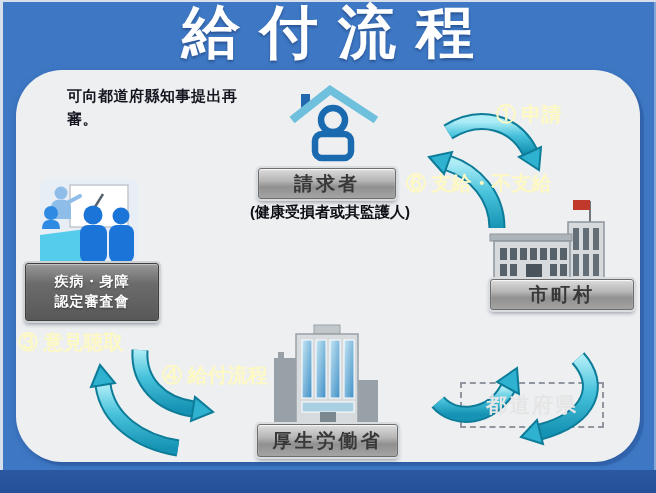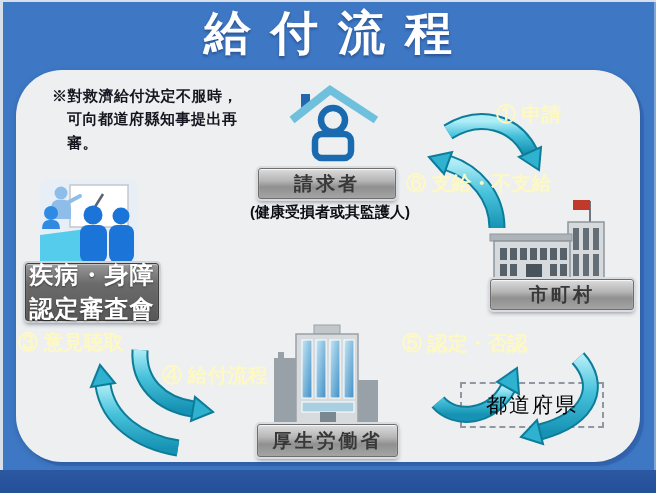--- a/index.html
+++ b/index.html
@@ -6,21 +6,21 @@
   .stage{
     position:relative;width:656px;height:493px;overflow:hidden;
     background:#3E78C4;
     font-family:"Liberation Sans",sans-serif;
     box-shadow:inset 0 2px 0 #d7dfea, inset 3px 0 0 #d7dfea,
                inset -2px 0 0 rgba(210,225,245,.45), inset 0 -2px 0 rgba(10,25,70,.5);
   }
   .abs{position:absolute;}
   .title{
     left:0;top:0;width:656px;height:66px;display:flex;align-items:center;justify-content:center;
-    color:#fff;font-size:47px;font-weight:900;letter-spacing:20px;padding-left:20px;box-sizing:border-box;
+    color:#fff;font-size:58px;font-weight:900;letter-spacing:20px;padding-left:20px;box-sizing:border-box;
     text-shadow:0 2px 3px rgba(10,25,70,.4);
   }
   .bottom-band{left:0;top:470px;width:656px;height:23px;background:linear-gradient(180deg,#2C58A2,#24509A);}
   .panel{
     left:16px;top:70px;width:624px;height:392px;border-radius:46px;background:#EDEFF1;
     box-shadow:4px 4px 0 rgba(30,70,140,.30), 0 2px 6px rgba(20,40,90,.25);
   }
   .note{left:52px;top:84px;width:212px;color:#15151F;font-size:15px;font-weight:700;line-height:1.55;letter-spacing:.5px;}
   .note .hang{padding-left:15px;}
   .flow-label{color:#fef9c3;font-size:20px;font-weight:700;white-space:nowrap;z-index:3;}
@@ -36,45 +36,44 @@
   }
   .btn-dark{
     background:linear-gradient(180deg,#999,#6b6b6b 35%,#585858);
     border:1px solid #3f3f3f;color:#fff;font-size:18px;line-height:1.4;letter-spacing:1px;
     box-shadow:0 0 0 2px #cfd3d6, 0 3px 4px rgba(30,40,60,.5), inset 0 1px 1px rgba(255,255,255,.45);
     text-shadow:0 1px 2px rgba(0,0,0,.45);flex-direction:column;
   }
   .requester-btn{left:258px;top:168px;width:138px;height:31px;}
   .city-btn{left:490px;top:279px;width:144px;height:31px;}
   .ministry-btn{left:257px;top:424px;width:141px;height:33px;}
-  .committee-btn{left:25px;top:263px;width:134px;height:58px;font-size:24px;}
+  .committee-btn{left:25px;top:263px;width:134px;height:58px;font-size:14px;}
   .requester-sub{left:233px;top:203px;width:194px;text-align:center;color:#0D0D14;font-size:15px;font-weight:700;white-space:nowrap;z-index:3;}
   .pref-box{left:460px;top:382px;width:140px;height:42px;border:2px dashed #9097A0;display:flex;align-items:center;justify-content:center;}
-  .pref-box span{position:relative;z-index:3;color:#000000;font-size:21px;font-weight:400;letter-spacing:2px;}
+  .pref-box span{position:relative;z-index:3;color:#e5e5e5;font-size:21px;font-weight:700;letter-spacing:2px;}
   .arrows{left:0;top:0;z-index:2;}
   .icon-wrap{z-index:3;}
   .lbl-1{left:496px;top:101px;}
   .lbl-6{left:406px;top:170px;}
   .lbl-5{left:402px;top:330px;}
   .lbl-2{left:426px;top:429px;}
   .lbl-3{left:18px;top:329px;}
   .lbl-4{left:162px;top:362px;}
 </style>
 </head>
 <body>
 
 <div class="stage">
 
   <div class="abs title">給付流程</div>
 
   <div class="abs bottom-band"></div>
   <div class="abs panel"></div>
 
   <div class="abs note">
-    <div>※對救濟給付決定不服時，</div>
     <div class="hang">可向都道府縣知事提出再</div>
     <div class="hang">審。</div>
   </div>
 
   <div class="abs pref-box">
     <span>都道府県</span>
   </div>
 
   <svg class="abs arrows" width="656" height="493" viewBox="0 0 656 493">
     <defs>
@@ -207,17 +206,16 @@
     <span>厚生労働省</span>
   </div>
 
   <div class="abs btn btn-dark committee-btn">
     <span>疾病・身障</span>
     <span>認定審査會</span>
   </div>
 
   <div class="abs flow-label lbl-1">① 申請</div>
   <div class="abs flow-label lbl-6">⑥ 支給・不支給</div>
-  <div class="abs flow-label lbl-5">⑤ 認定・否認</div>
   <div class="abs flow-label lbl-3">③ 意見聴取</div>
   <div class="abs flow-label lbl-4">④ 給付流程</div>
 
 </div>
 
 </body></html>

